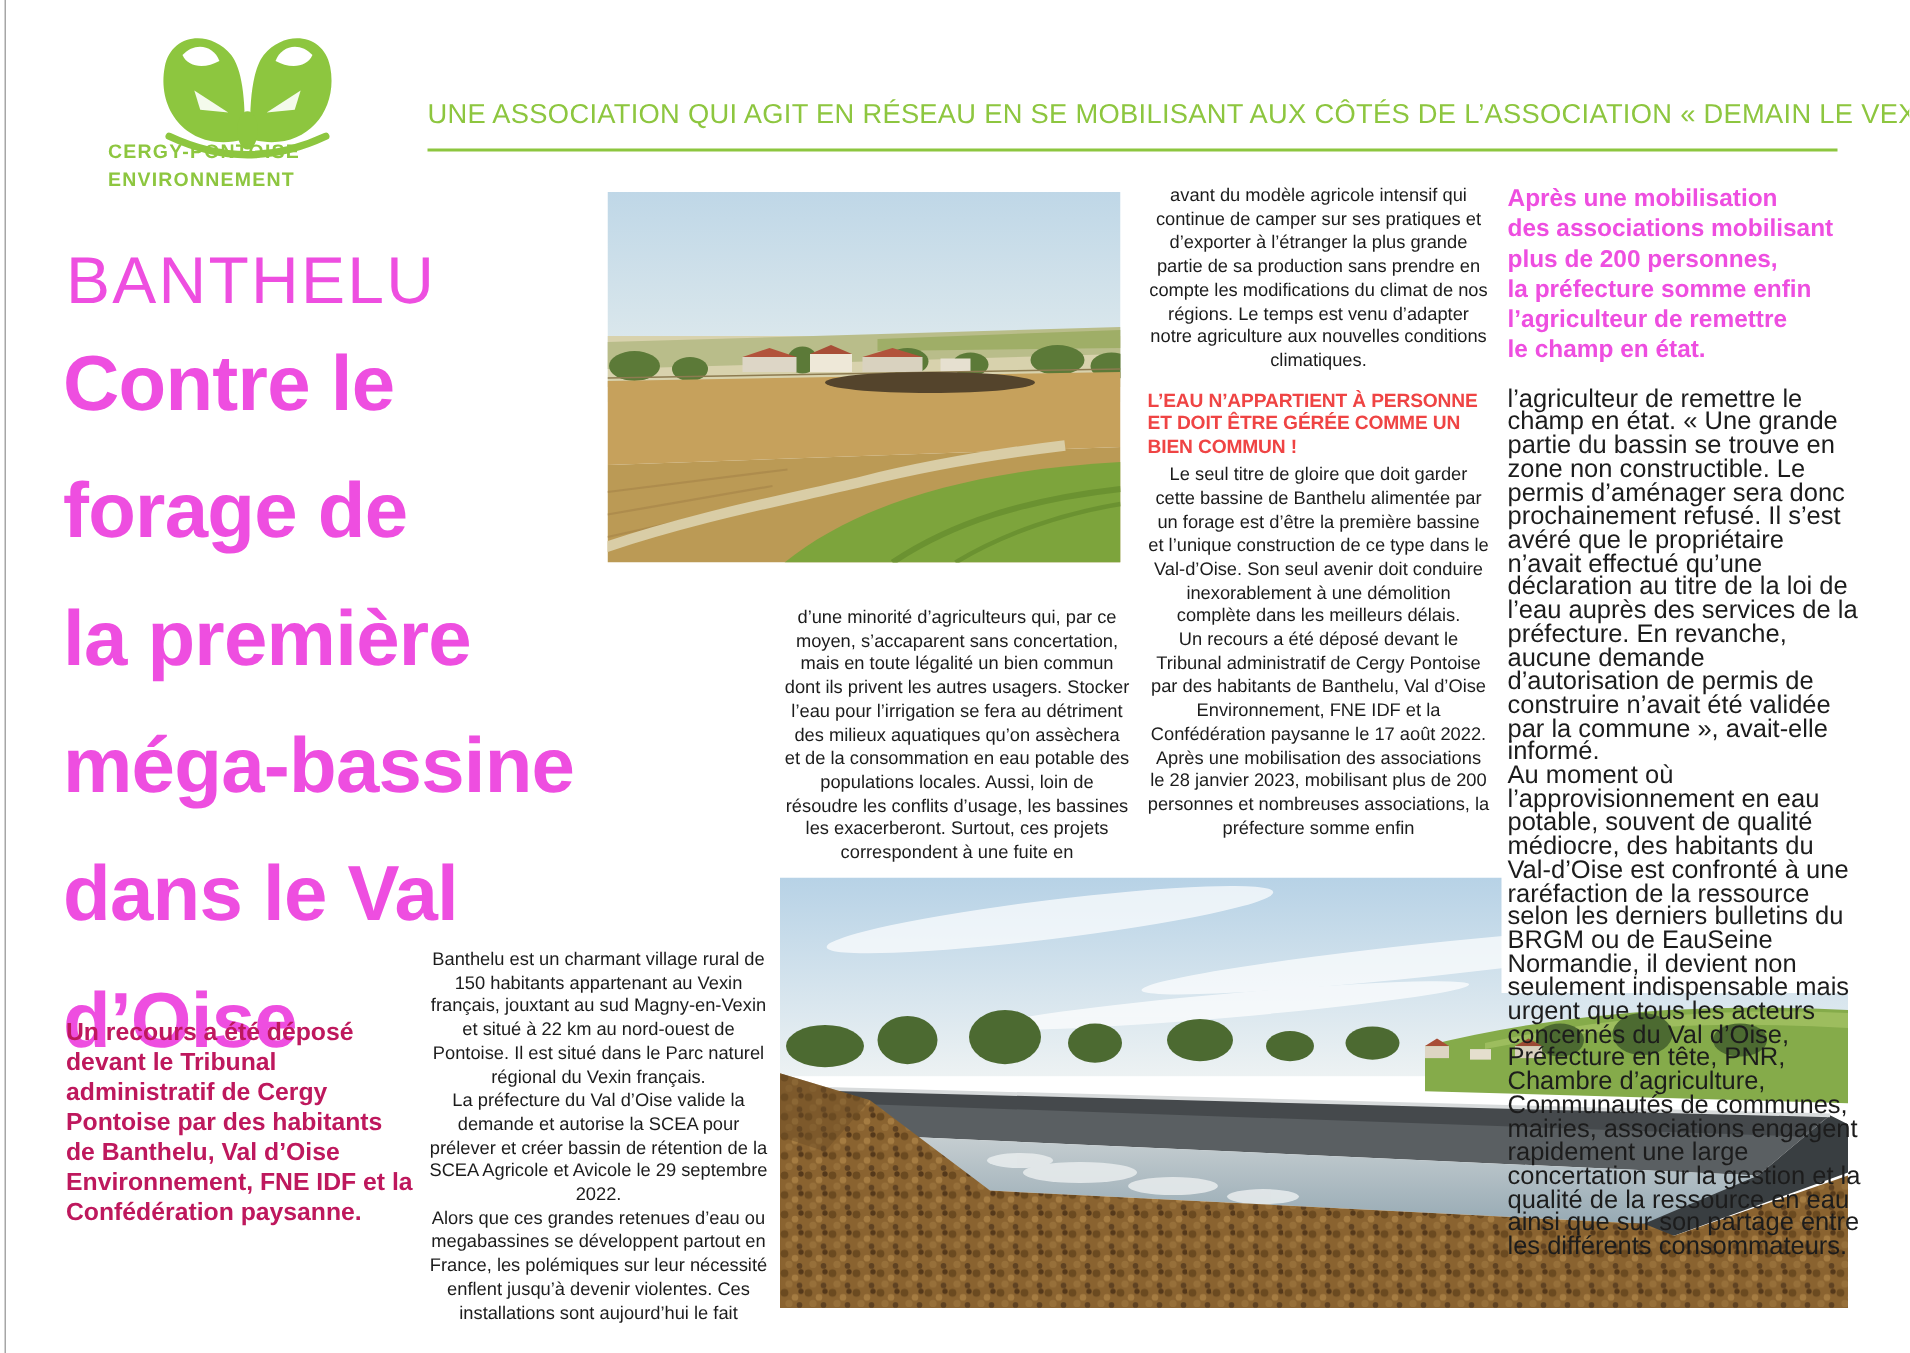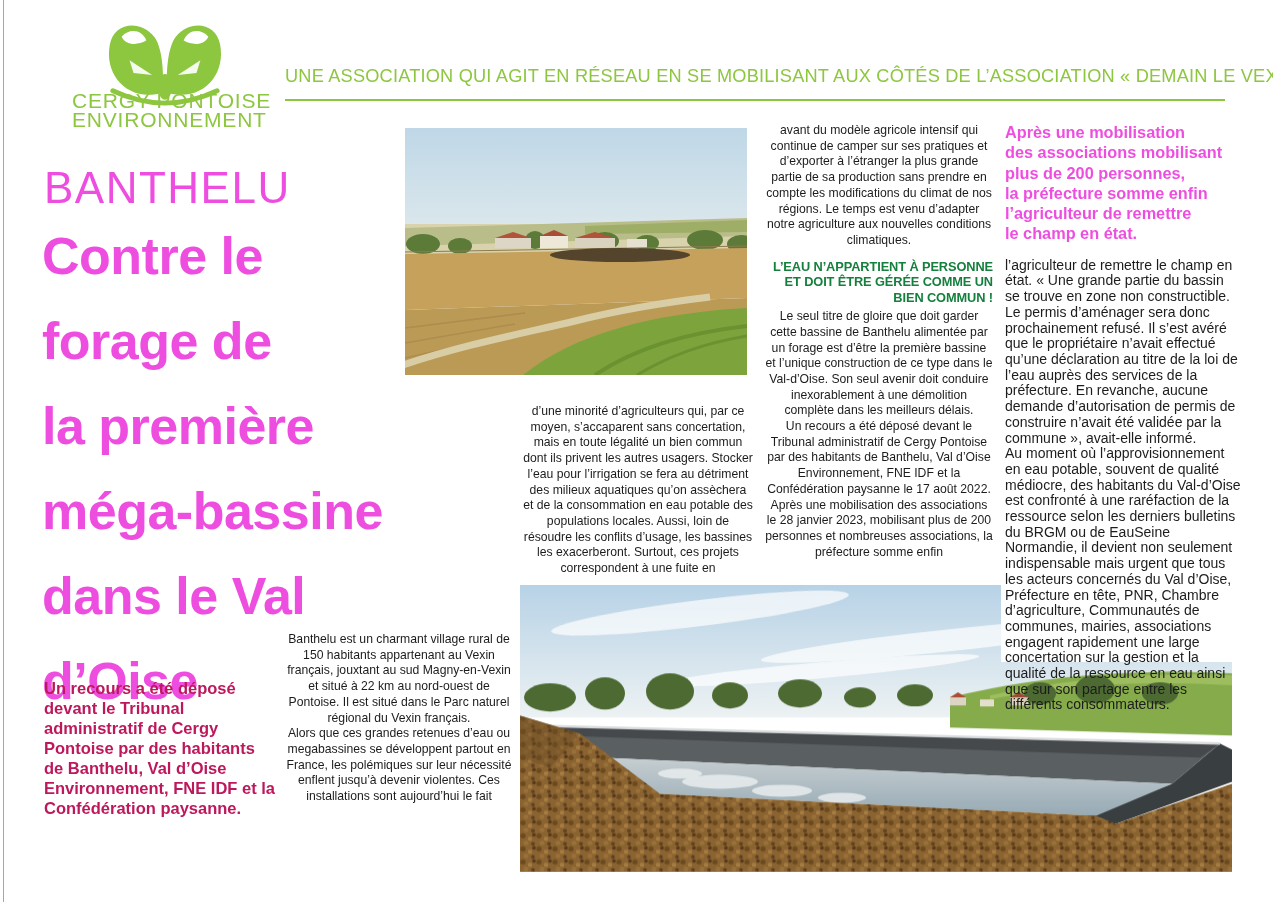--- a/index.html
+++ b/index.html
@@ -4,22 +4,22 @@
 <style>
   html,body{margin:0;padding:0;background:#ffffff;}
   .page{
     position:relative;width:1273px;height:902px;background:#ffffff;
     font-family:"Liberation Sans",sans-serif;overflow:hidden;
   }
   .page-edge{position:absolute;left:3px;top:0;width:1px;height:902px;background:#a6a6a6;}
   
   .logo-icon{position:absolute;left:100px;top:16px;width:130px;height:78px;}
   .logo-text{
-    position:absolute;left:72px;top:92px;color:#8dc63f;font-weight:400;
-    font-size:21px;line-height:18.5px;letter-spacing:.8px;white-space:pre-line;
+    position:absolute;left:72px;top:92px;color:#8dc63f;font-weight:700;
+    font-size:13px;line-height:18.5px;letter-spacing:.8px;white-space:pre-line;
   }
   
   .banner{
     position:absolute;left:285px;top:66px;width:945px;color:#8dc63f;
     font-size:18.2px;font-weight:400;letter-spacing:.2px;white-space:nowrap;
   }
   .banner-rule{position:absolute;left:285px;top:99px;width:940px;height:2px;background:#8dc63f;}
   
   .kicker{
     position:absolute;left:44px;top:163px;color:#ee4ee0;
@@ -31,35 +31,35 @@
   }
   .lede{
     position:absolute;left:44px;top:678px;width:260px;color:#be185d;
     font-size:16.5px;font-weight:700;line-height:20px;white-space:pre-line;
   }
   
   .bodycol{position:absolute;color:#1c1c1c;font-size:12.2px;line-height:15.7px;}
   .bodycol p{margin:0;text-align:center;}
   .subhead{
     font-weight:800;font-size:12.8px;line-height:15.5px;letter-spacing:-.1px;
-    margin:10px 0 4px 0;color:#15803d;white-space:pre-line;text-align:right;
+    margin:10px 0 4px 0;color:#ef4444;white-space:pre-line;
   }
   .col-village{left:282px;top:632px;width:234px;}
   .col-middle{left:523px;top:393px;width:230px;margin-top:11px;}
   .col-right{left:765px;top:123px;width:228px;}
   
   .card{
     position:absolute;left:1001px;top:116px;width:246px;height:546px;
     background:#ffffff;z-index:2;
   }
   .card-intro{
     margin:6px 0 14px 4px;color:#ee4ee0;font-size:16.3px;font-weight:700;
     line-height:20.3px;white-space:pre-line;
   }
-  .card-body{margin-left:4px;width:236px;color:#1c1c1c;font-size:14px;line-height:15.7px;}
+  .card-body{margin-left:4px;width:236px;color:#1c1c1c;font-size:17px;line-height:15.7px;}
   .card-body p{margin:0;}
   
   .photo-village{position:absolute;left:405px;top:128px;width:342px;height:247px;z-index:1;}
   .photo-basin{position:absolute;left:520px;top:585px;width:712px;height:287px;z-index:1;}
   .photo-village svg,.photo-basin svg{width:100%;height:100%;display:block;}
 </style>
 </head>
 <body>
 
 <div class="page">
@@ -147,20 +147,21 @@
       <path d="M232,247 C265,227 305,214 342,208" stroke="#6b9231" stroke-width="3" fill="none"></path>
     </svg>
   </div>
 
   <div class="bodycol col-middle">
     <p>d’une minorité d’agriculteurs qui, par ce moyen, s’accaparent sans concertation, mais en toute légalité un bien commun dont ils privent les autres usagers. Stocker l’eau pour l’irrigation se fera au détriment des milieux aquatiques qu’on assèchera et de la consommation en eau potable des populations locales. Aussi, loin de résoudre les conflits d’usage, les bassines les exacerberont. Surtout, ces projets correspondent à une fuite en</p>
   </div>
 
   <div class="bodycol col-village">
     <p>Banthelu est un charmant village rural de 150 habitants appartenant au Vexin français, jouxtant au sud Magny-en-Vexin et situé à 22 km au nord-ouest de Pontoise. Il est situé dans le Parc naturel régional du Vexin français.</p>
+    <p>La préfecture du Val d’Oise valide la demande et autorise la SCEA pour prélever et créer bassin de rétention de la SCEA Agricole et Avicole le 29 septembre 2022.</p>
     <p>Alors que ces grandes retenues d’eau ou megabassines se développent partout en France, les polémiques sur leur nécessité enflent jusqu’à devenir violentes. Ces installations sont aujourd’hui le fait</p>
   </div>
 
   <div class="bodycol col-right">
     <p>avant du modèle agricole intensif qui continue de camper sur ses pratiques et d’exporter à l’étranger la plus grande partie de sa production sans prendre en compte les modifications du climat de nos régions. Le temps est venu d’adapter notre agriculture aux nouvelles conditions climatiques.</p>
     <div class="subhead">L’EAU N’APPARTIENT À PERSONNE ET DOIT ÊTRE GÉRÉE COMME UN BIEN COMMUN !</div>
     <p>Le seul titre de gloire que doit garder cette bassine de Banthelu alimentée par un forage est d’être la première bassine et l’unique construction de ce type dans le Val-d’Oise. Son seul avenir doit conduire inexorablement à une démolition complète dans les meilleurs délais.</p>
     <p>Un recours a été déposé devant le Tribunal administratif de Cergy Pontoise par des habitants de Banthelu, Val d’Oise Environnement, FNE IDF et la Confédération paysanne le 17 août 2022. Après une mobilisation des associations le 28 janvier 2023, mobilisant plus de 200 personnes et nombreuses associations, la préfecture somme enfin</p>
   </div>
 

